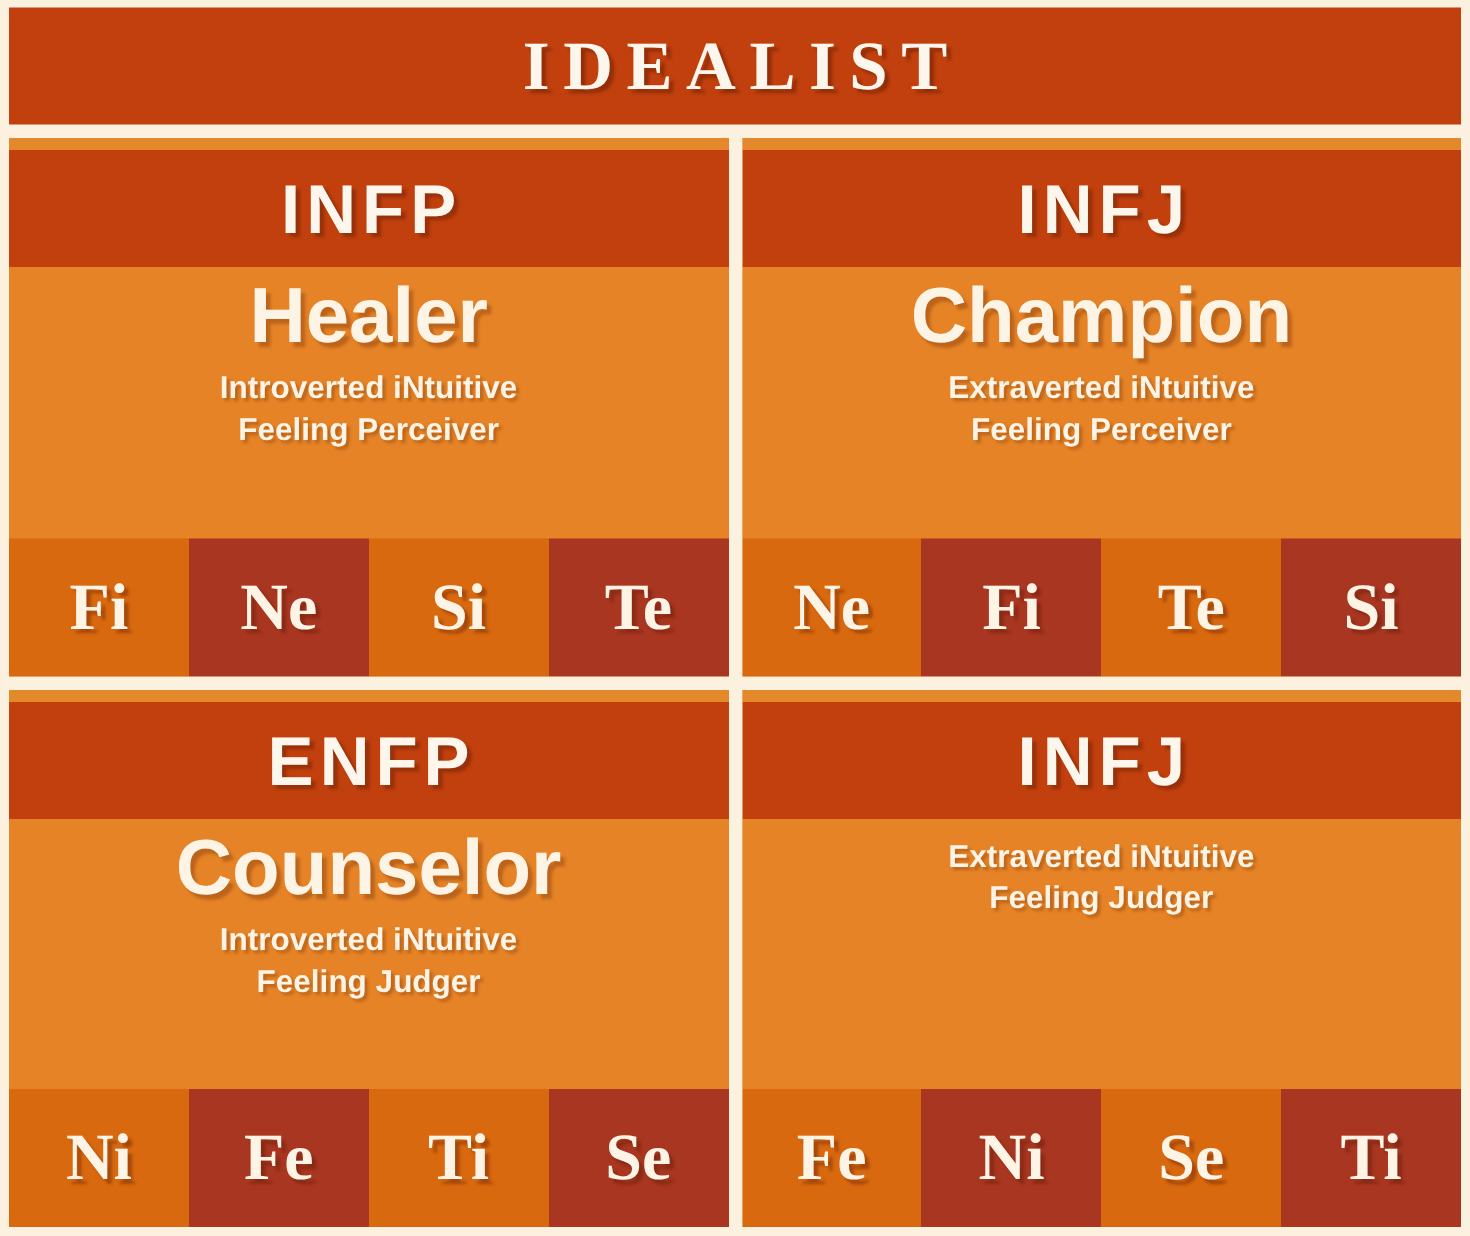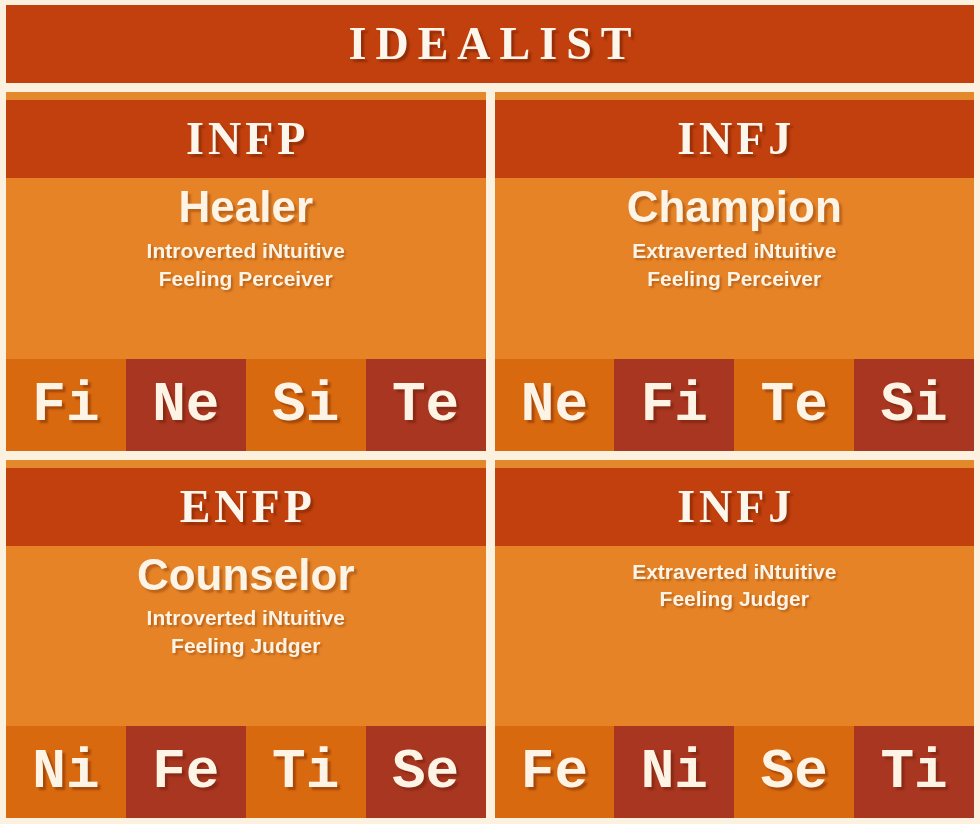--- a/index.html
+++ b/index.html
@@ -70,42 +70,42 @@
   }
   .card-header {
     flex: 0 0 auto;
     height: 78px;
     background: #c1400d;
     display: flex;
     align-items: center;
     justify-content: center;
   }
   .card-code {
-    font-family: Liberation Serif, serif;
+    font-family: Liberation Sans, sans-serif;
     font-weight: bold;
     font-size: 46px;
     line-height: 1;
     letter-spacing: 4px;
     color: #fdf6ec;
     text-shadow: 3px 3px 2px rgba(90,25,5,0.40);
     padding-left: 4px;
   }
   .card-body {
     flex: 1 1 auto;
     background: #e58326;
     display: flex;
     flex-direction: column;
     align-items: center;
     justify-content: flex-start;
     padding-top: 6px;
   }
   .card-name {
     font-family: "Liberation Sans", sans-serif;
     font-weight: bold;
-    font-size: 44px;
+    font-size: 52px;
     line-height: 1.06;
     color: #fdf4e6;
     text-shadow: 3px 3px 2px rgba(120,50,10,0.38);
     white-space: nowrap;
   }
   .card-desc {
     margin-top: 6px;
     font-family: "Liberation Sans", sans-serif;
     font-weight: bold;
     font-size: 21px;
@@ -118,23 +118,23 @@
   .func-row {
     flex: 0 0 auto;
     height: 92px;
     display: grid;
     grid-template-columns: repeat(4, 1fr);
   }
   .func-cell {
     display: flex;
     align-items: center;
     justify-content: center;
-    font-family: Liberation Mono, monospace;
-    font-weight: bold;
-    font-size: 56px;
+    font-family: Liberation Serif, serif;
+    font-weight: bold;
+    font-size: 44px;
     line-height: 1;
     color: #fdf4e6;
     text-shadow: 3px 3px 2px rgba(90,25,5,0.40);
   }
   .func-cell.light { background: #d9690f; }
   .func-cell.dark  { background: #a93620; }
 </style>
 </head>
 <body>
 

